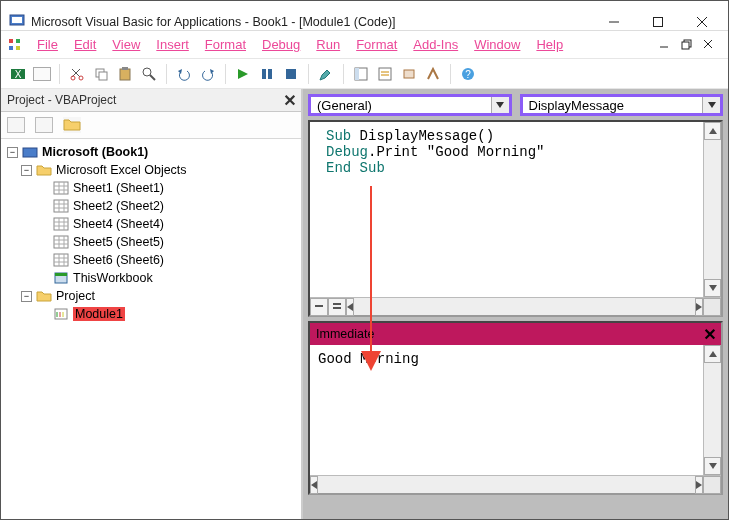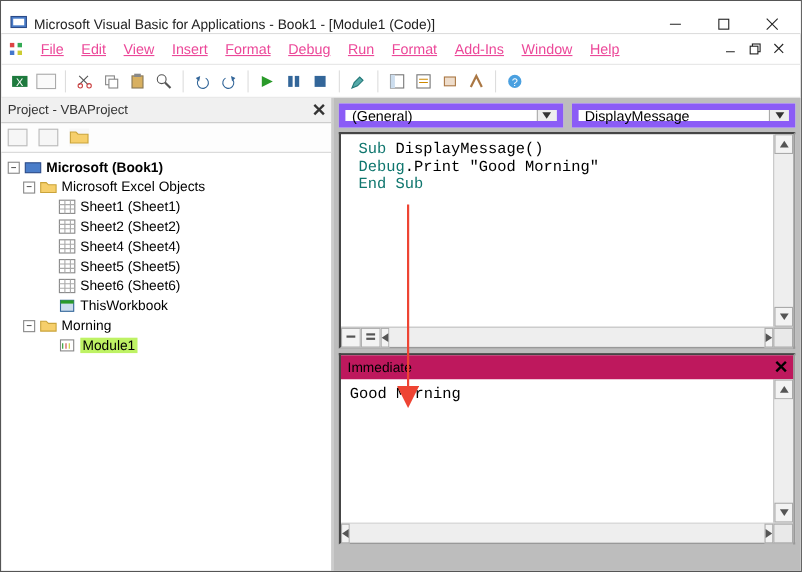--- a/index.html
+++ b/index.html
@@ -27,24 +27,24 @@
   .panel-x { width: 22px; height: 22px; display:flex; align-items:center; justify-content:center; font-size: 16px; font-weight:bold;}
   .left-toolbar { height: 28px; display: flex; align-items: center; gap: 10px; padding-left: 6px; border-top: 1px solid #c8c8c8; border-bottom: 1px solid #d8d8d8; background:#fdfdfd;}
   .lt-btn { width: 18px; height: 16px; border:1px solid #bbb; background:#f6f6f6; }
   .lt-btn.folder { border:none; }
   .tree { flex: 1; overflow: auto; padding: 4px 4px 4px 6px; font-size: 12.5px; color: #000; }
   .node { display: flex; align-items: center; height: 18px; white-space: nowrap; }
   .node .tog { width: 11px; height: 11px; border: 1px solid #888; margin-right: 4px; display:flex; align-items:center; justify-content:center; font-size:9px; line-height:9px;}
   .node .ico { width: 16px; height: 14px; margin-right: 4px; display:flex; align-items:center; justify-content:center;}
   .indent1 { padding-left: 14px; }
   .indent3 { padding-left: 46px; }
-  .selected .lbl { background: #bef264; padding: 0 2px; }
+  .selected .lbl { background: #ef4444; padding: 0 2px; }
   .right { flex: 1; display: flex; flex-direction: column; background: #bdbdbd; padding: 5px 5px 3px 5px; gap: 4px;}
   .combo-row { display: flex; gap: 8px; height: 22px;}
-  .combo { flex: 1; display: flex; align-items: center; background: #fff; border: 6px solid #8b5cf6; font-size: 13px; gap: 16px; }
+  .combo { flex: 1; display: flex; align-items: center; background: #fff; border: 3px solid #8b5cf6; font-size: 13px; gap: 16px; }
   .combo .ctext { flex: 1; padding: 0 6px; }
   .combo .carrow { width: 18px; height: 100%; border-left: 1px solid #aaa; background: #eee; display:flex; align-items:center; justify-content:center;}
   .code-pane { background: #fff; border: 2px inset #999; position: relative; }
   .code-top { height: 175px; display: flex; }
   .code-body { flex: 1; padding: 6px 4px 6px 16px; font-family: Consolas, "Courier New", monospace; font-size: 14px; white-space: pre; overflow: hidden; position:relative;}
   .code-body .kw { color: #0f766e; }
   .code-body .str { color: #000; }
   .vscroll { width: 18px; background: #e9e9e9; border-left: 1px solid #bbb; display:flex; flex-direction:column; }
   .sb-btn { height: 18px; border: 1px solid #aaa; background: #f3f3f3; display:flex; align-items:center; justify-content:center; }
   .sb-track { flex: 1; background: #eee; }
@@ -342,21 +342,21 @@
           </span>
           <span class="lbl">ThisWorkbook</span>
         </div>
       <div class="node indent1">
           <span class="tog">−</span>
         <span class="ico">
             <svg width="14" height="12">
               <path d="M0 2 L5 2 L7 4 L14 4 L14 11 L0 11 Z" fill="#f6cf6b" stroke="#caa43a"></path>
             </svg>
           </span>
-        <span class="lbl">Morning</span>
+        <span class="lbl">Project</span>
         </div>
       <div class="node indent3 selected">
           <span class="ico">
             <svg width="14" height="12">
               <rect x="1" y="1" width="12" height="10" fill="#fff" stroke="#888"></rect>
               <line x1="3" y1="4" x2="3" y2="9" stroke="#2a9a2a"></line>
               <line x1="6" y1="4" x2="6" y2="9" stroke="#c44"></line>
               <line x1="9" y1="4" x2="9" y2="9" stroke="#cc3"></line>
             </svg>
           </span>

